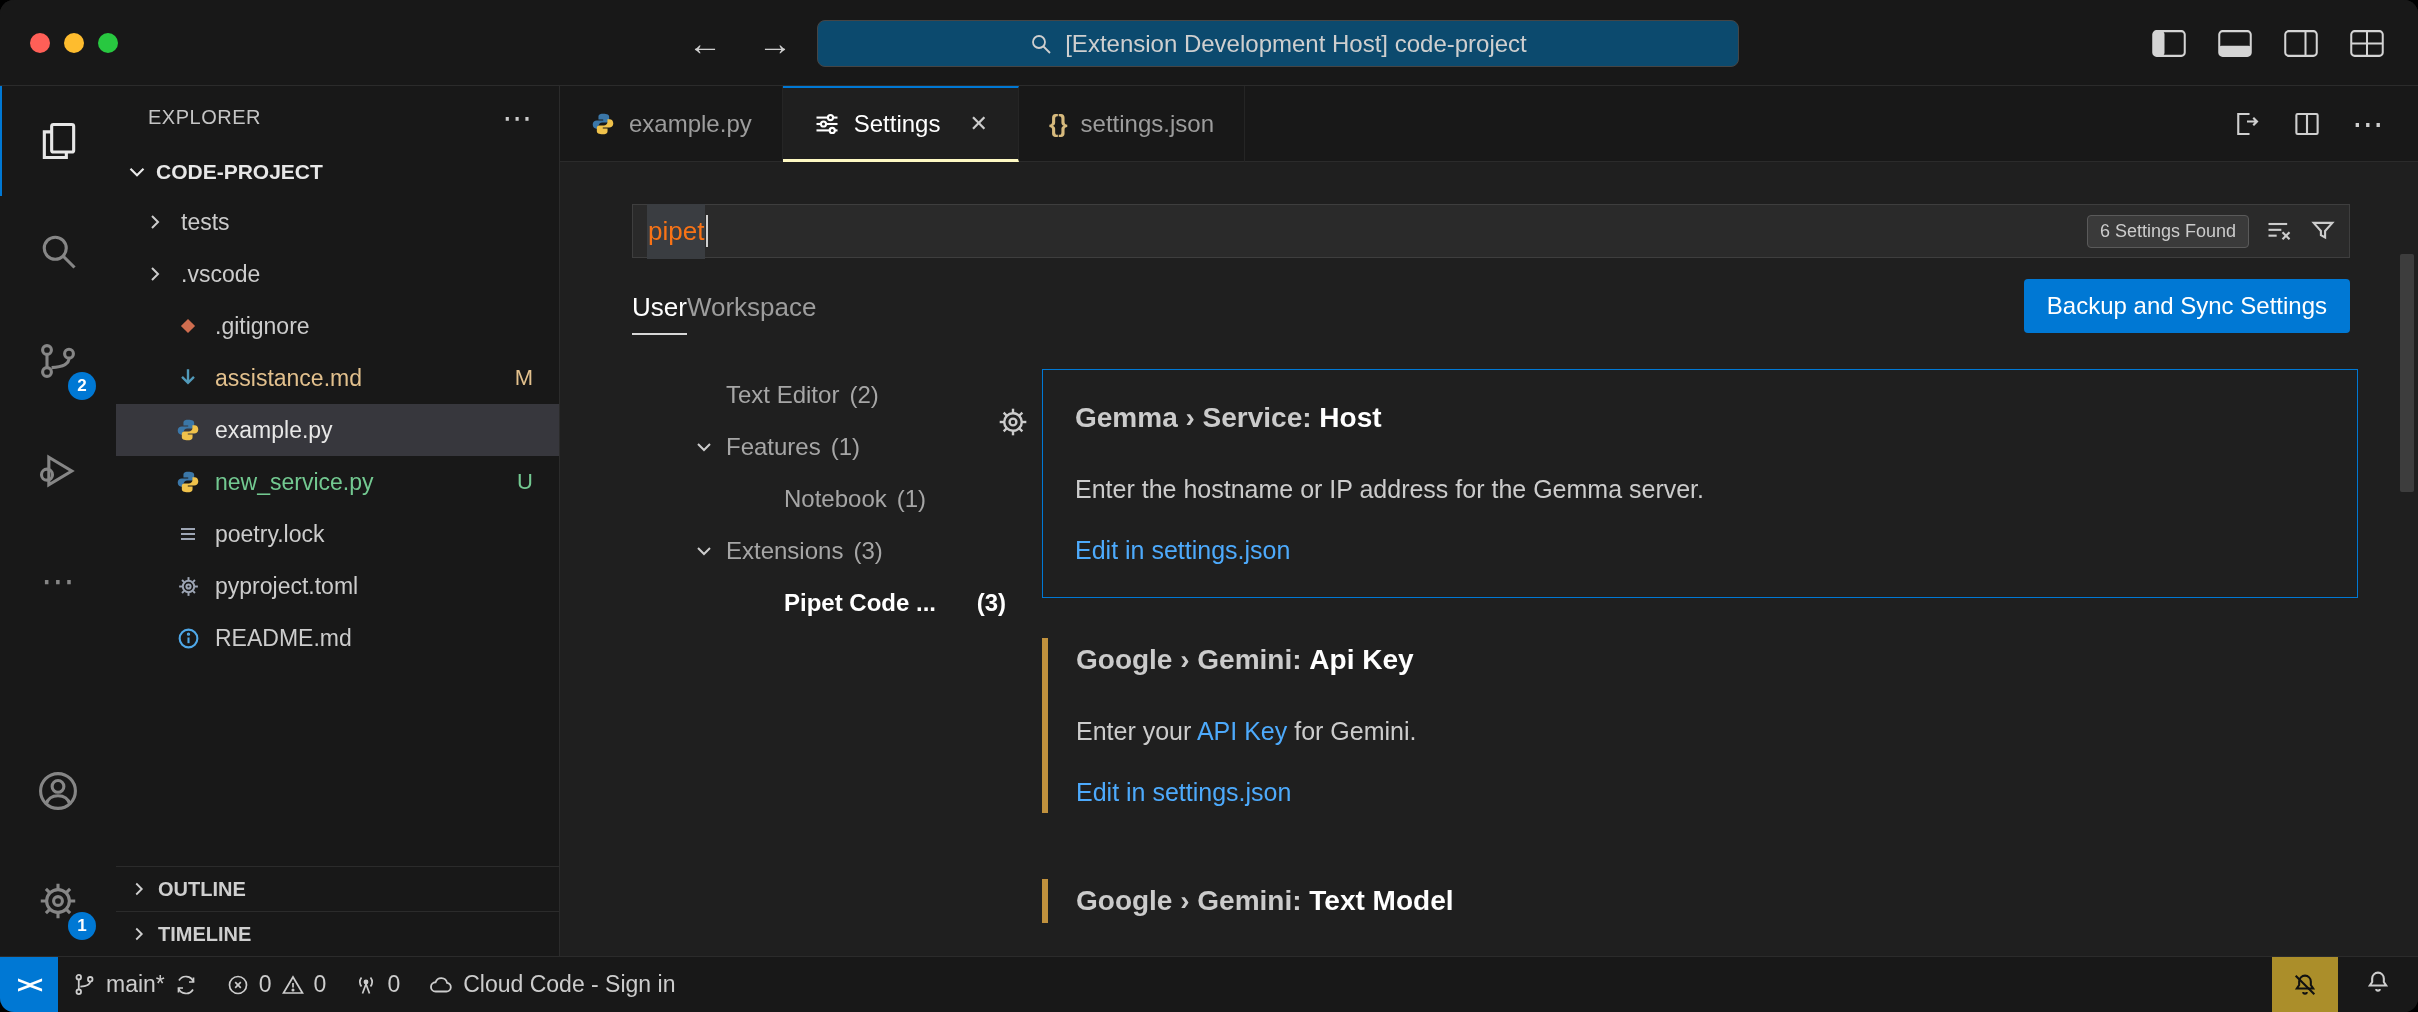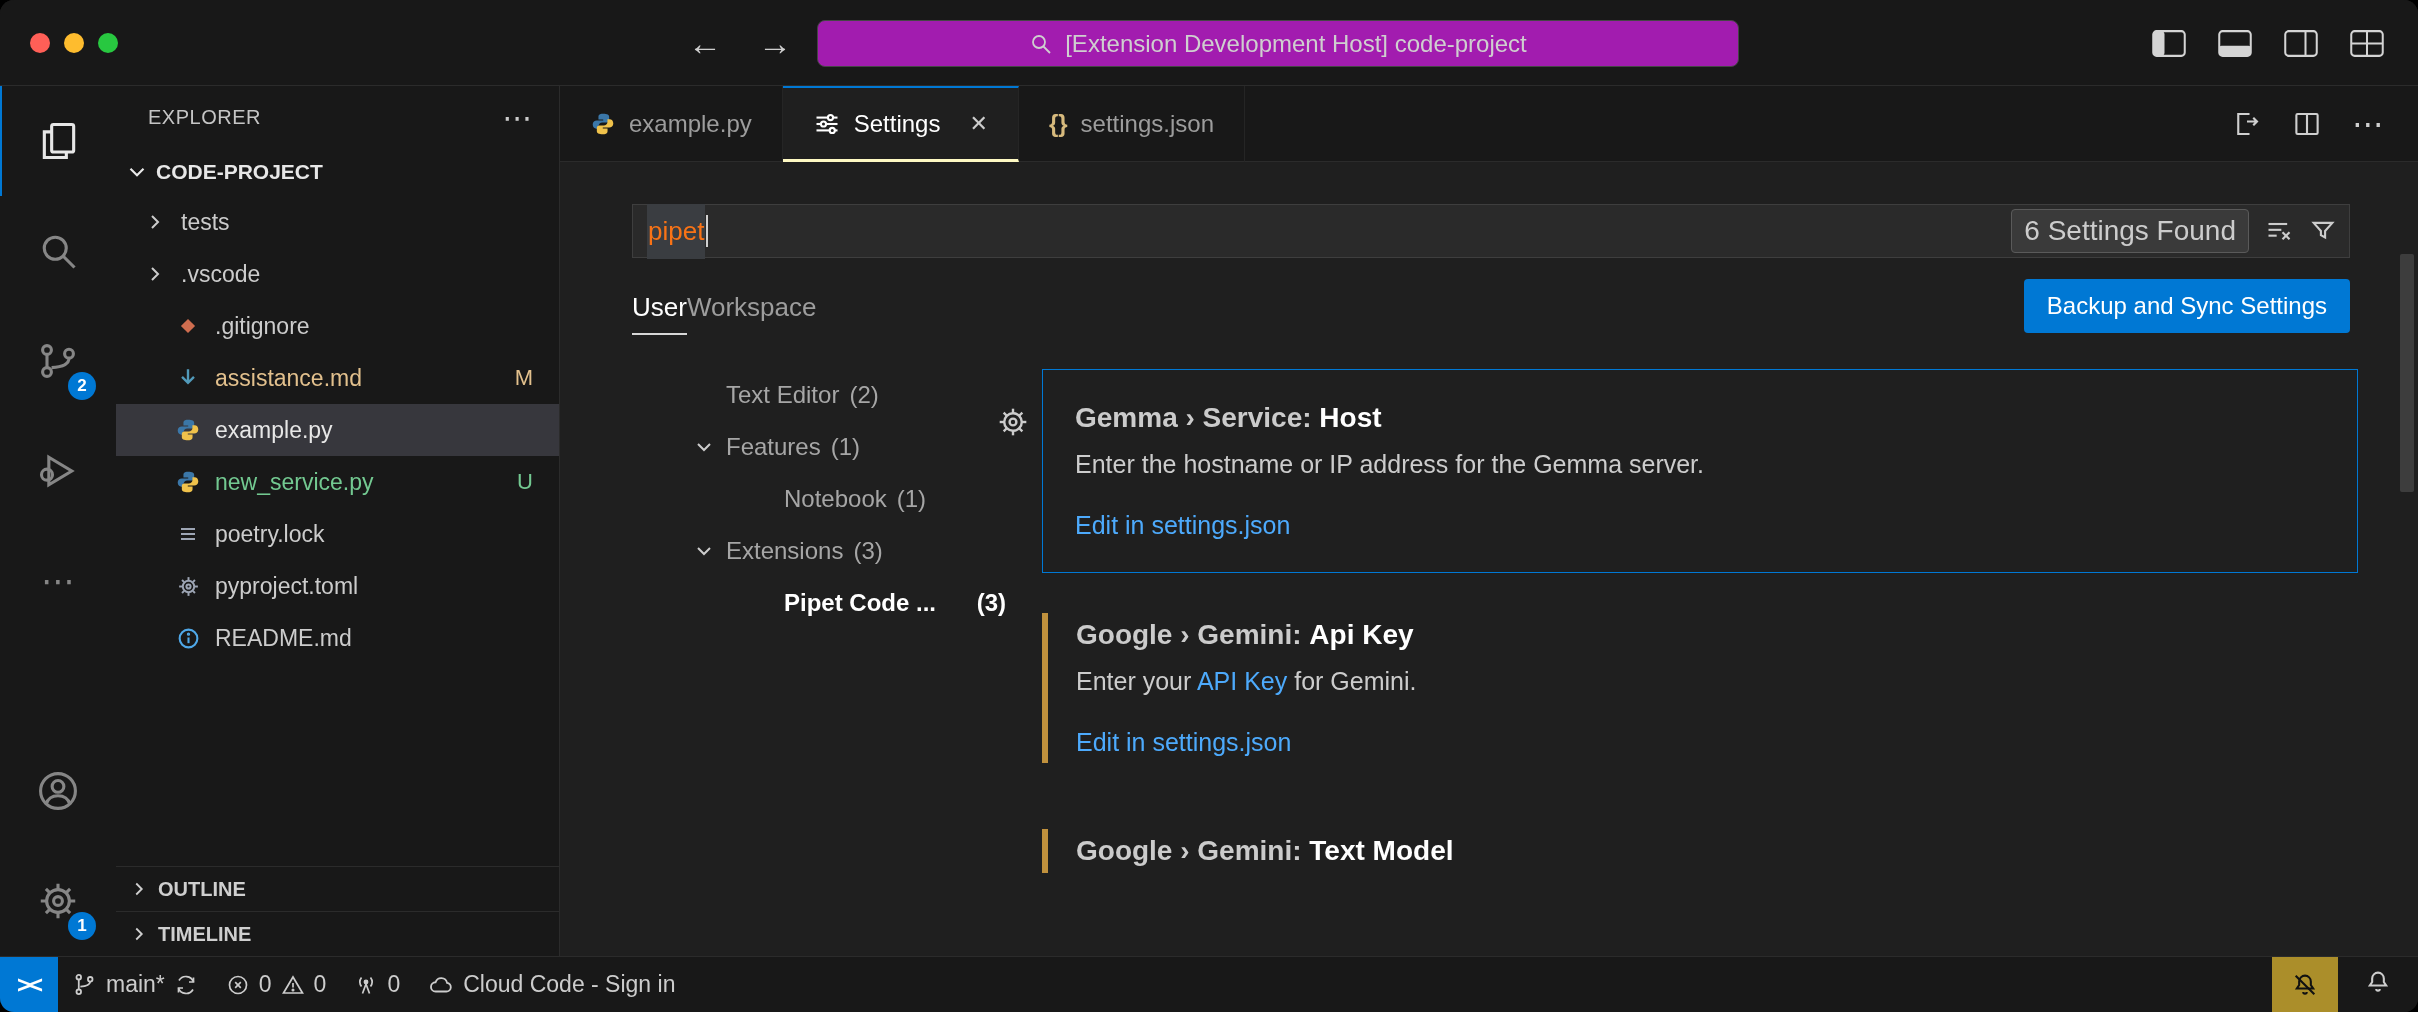--- a/index.html
+++ b/index.html
@@ -10,21 +10,21 @@
 
   
   .titlebar { position:relative; height:86px; background:#181818; border-bottom:1px solid #2b2b2b; flex:none; }
   .traffic-lights { position:absolute; left:30px; top:33px; display:flex; gap:14px; }
   .tl { width:20px; height:20px; border-radius:50%; }
   .tl.red{ background:#ff5f57; } .tl.yellow{ background:#febc2e; } .tl.green{ background:#28c840; }
   .nav-arrows { position:absolute; left:688px; top:0; height:86px; display:flex; align-items:center; gap:36px;
     font-size:34px; color:#cfcfcf; }
   .nav-arrows span { cursor:default; }
   .command-center { position:absolute; left:817px; top:20px; width:922px; height:47px;
-    background:#a21caf; border:1px solid #454545; border-radius:8px;
+    background:#0c4a6e; border:1px solid #454545; border-radius:8px;
     display:flex; align-items:center; justify-content:center; gap:12px; font-size:24px; color:#cfcfcf; }
   .layout-controls { position:absolute; right:34px; top:0; height:86px; display:flex; align-items:center; gap:32px; color:#d4d4d4; }
   .layout-controls svg { display:block; }
 
   
   .main { flex:1; display:flex; min-height:0; }
 
   
   .activitybar { width:116px; background:#181818; display:flex; flex-direction:column; flex:none; }
   .ab-item { position:relative; height:110px; display:flex; align-items:center; justify-content:center; color:#868686; }
@@ -70,21 +70,21 @@
   .json-braces { color:#d7ba7d; font-weight:700; font-size:24px; }
 
   
   .settings-body { position:relative; flex:1; padding:42px 0 0 72px; min-height:0; overflow:hidden; }
   .search-row { width:1718px; height:54px; background:#2a2a2a; border:1px solid #3e3e3e;
     display:flex; align-items:center; padding:0 12px 0 14px; }
   .search-text { font-size:26px; color:#f97316; background:#3a3d41; padding:12px 1px; }
   .caret { width:2px; height:32px; background:#d0d0d0; margin-left:1px; }
   .search-right { margin-left:auto; display:flex; align-items:center; gap:16px; }
   .count-pill { background:#3a3a3a; border:1px solid #5a5a5a; border-radius:4px; padding:5px 12px;
-    font-size:28px; color:#cccccc; }
+    font-size:18px; color:#cccccc; }
   .search-right svg { color:#cccccc; }
 
   .scope-row { position:relative; margin-top:34px; width:1718px; display:flex; align-items:flex-end; }
   .scope-tab { font-size:26px; color:#9d9d9d; padding-bottom:10px; border-bottom:2px solid transparent; }
   .scope-tab.active { color:#ffffff; border-bottom-color:#d7d7d7; }
   .backup-btn { position:absolute; right:0; bottom:2px; background:#0078d4; color:#ffffff;
     font-size:24px; padding:13px 23px; border-radius:4px; border:none; }
 
   .content-row { display:flex; margin-top:34px; }
   .toc { width:380px; flex:none; font-size:24px; color:#a6a6a6; }
@@ -97,21 +97,21 @@
   .toc-count { margin-left:10px; }
   .toc-row.active-toc .toc-count { margin-left:0; }
 
   .settings-list { position:relative; flex:1; margin-left:30px; margin-right:60px; }
   .edit-gear { position:absolute; left:-46px; top:36px; color:#cccccc; }
   .setting-item { font-size:25px; }
   .setting-item.focused { border:1px solid #0078d4; padding:32px; }
   .setting-item .stitle { font-size:28px; }
   .stitle .cat { color:#cbcbcb; font-weight:600; }
   .stitle .nm { color:#ffffff; font-weight:700; }
-  .sdesc { margin-top:16px; color:#cccccc; }
+  .sdesc { margin-top:41px; color:#cccccc; }
   .slink { margin-top:32px; color:#4daafc; }
   .inline-link { color:#4daafc; }
   .setting-item.modified { position:relative; padding:16px 0 16px 34px; }
   .setting-item.modified::before { content:""; position:absolute; left:0; top:10px; bottom:10px; width:6px; background:#c0913d; }
   .item-gap1 { margin-top:30px; }
   .item-gap2 { margin-top:46px; }
   .scroll-thumb { position:absolute; right:4px; top:92px; width:14px; height:238px; background:#4f4f4f; opacity:0.65; border-radius:2px; }
 
   
   .statusbar { height:56px; background:#181818; border-top:1px solid #2b2b2b; display:flex; align-items:center;

